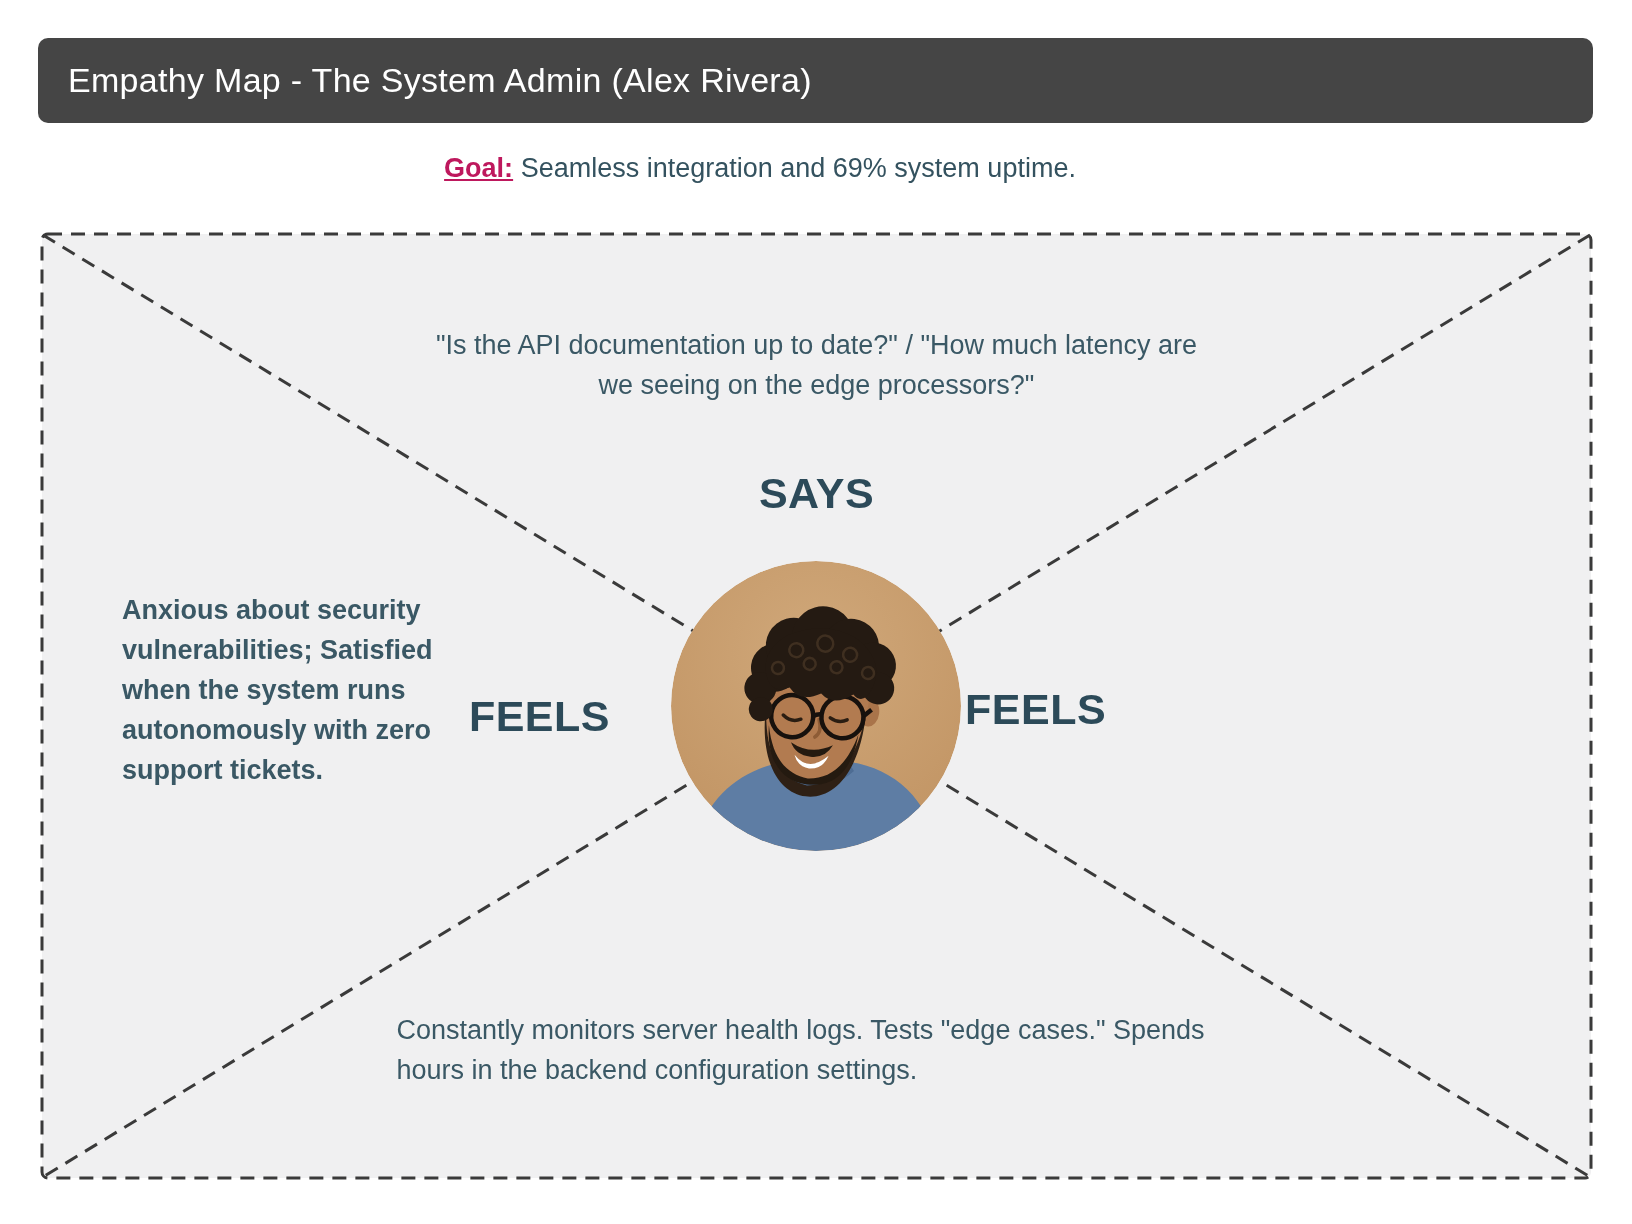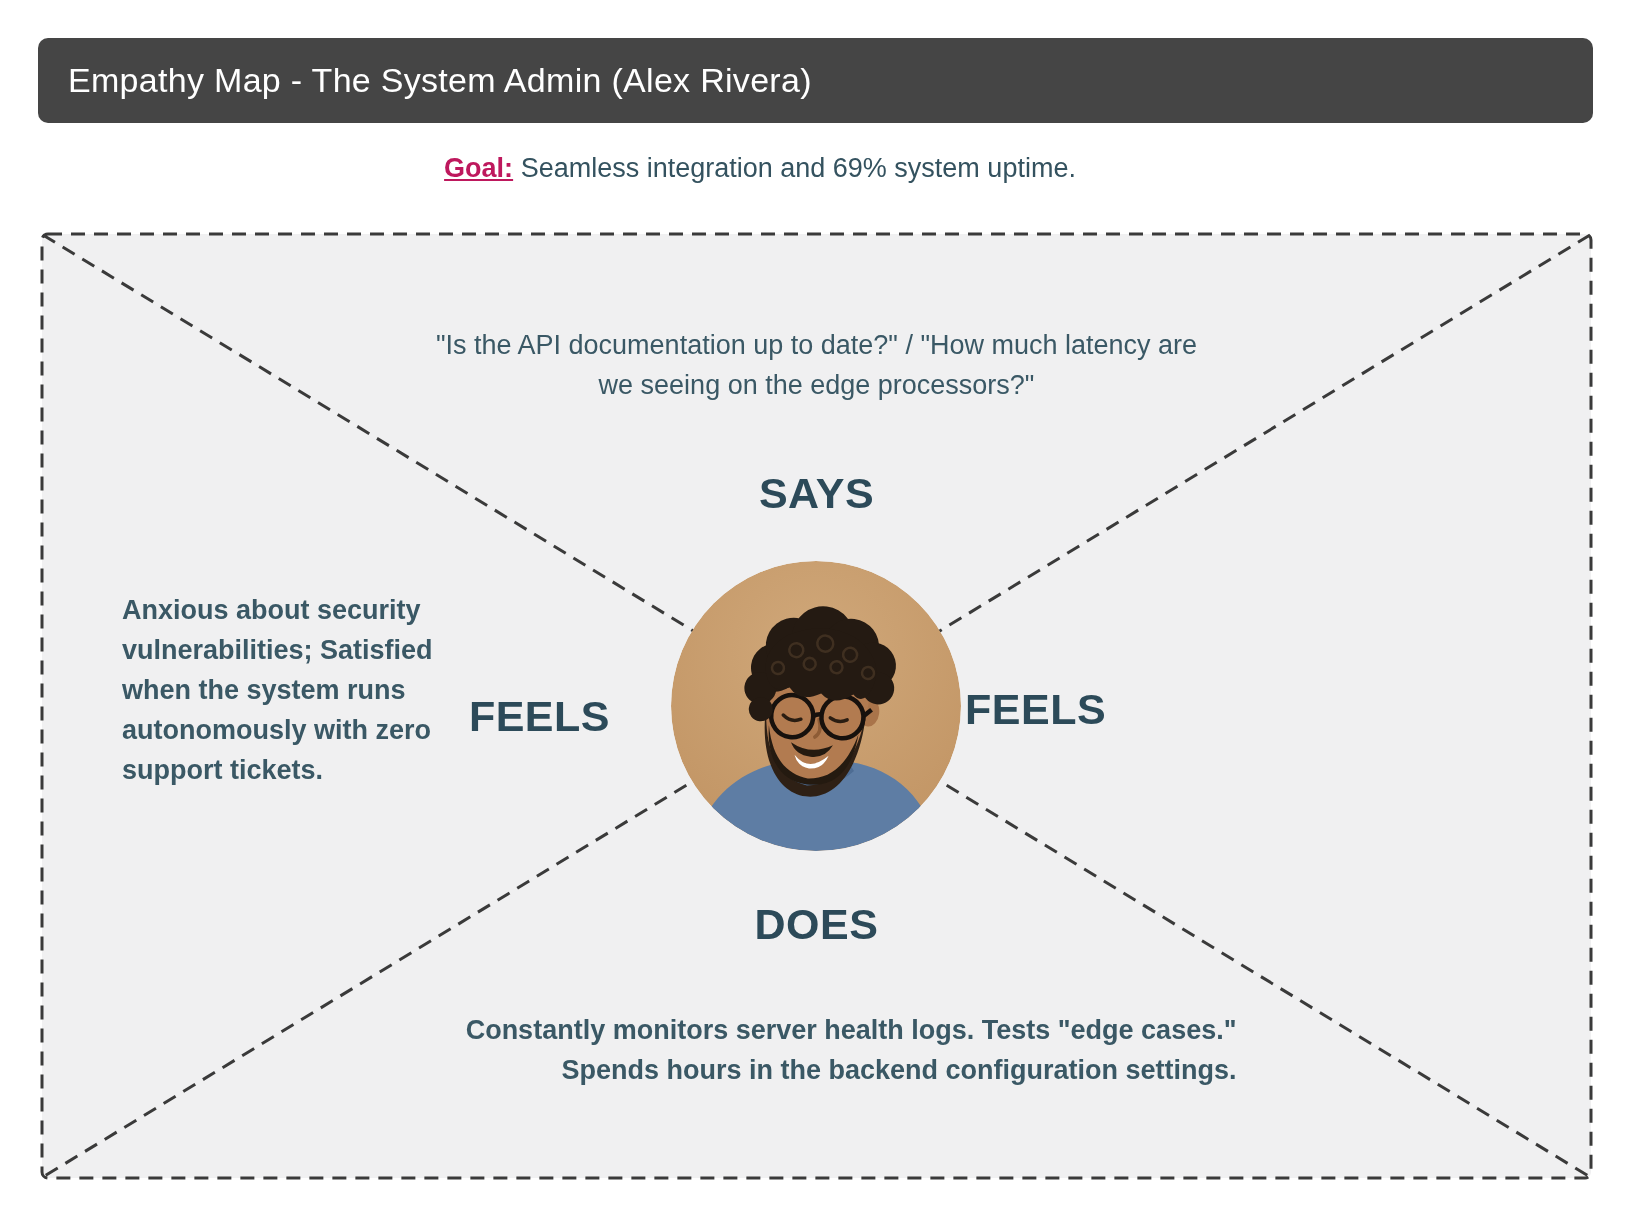--- a/index.html
+++ b/index.html
@@ -20,21 +20,21 @@
 
   .q-label{position:absolute;font-size:43px;font-weight:700;color:#2c4a59;
            letter-spacing:.5px;}
   .says-label{top:237px;left:0;width:100%;text-align:center;}
   .does-label{top:668px;left:0;width:100%;text-align:center;}
   .feels-label{top:453px;left:0;width:570px;text-align:right;margin-top:7px;}
   .thinks-label{top:453px;left:925px;}
 
   .q-text{position:absolute;font-size:27px;line-height:40px;color:#3a5865;}
   .says-text{top:93px;left:50%;transform:translateX(-50%);width:790px;text-align:center;}
-  .does-text{top:778px;left:50%;transform:translateX(-50%);width:840px;text-align:right;font-weight:bold;}
+  .does-text{top:778px;left:50%;transform:translateX(-50%);width:840px;text-align:left;}
   .feels-text{top:358px;left:82px;width:345px;text-align:left;font-weight:bold;}
   .thinks-text{top:345px;left:1128px;width:312px;text-align:left;}
 
   .avatar{position:absolute;left:631px;top:329px;width:290px;height:290px;
           border-radius:50%;overflow:hidden;}
   .avatar svg{display:block;width:100%;height:100%;}
 </style>
 </head>
 <body>
 
@@ -58,21 +58,20 @@
     </svg>
 
     <div class="q-text says-text">"Is the API documentation up to date?" / "How much latency are we seeing on the edge processors?"</div>
     <div class="q-label says-label">SAYS</div>
 
     <div class="q-text feels-text">Anxious about security vulnerabilities; Satisfied when the system runs autonomously with zero support tickets.</div>
     <div class="q-label feels-label">FEELS</div>
 
     <div class="q-label thinks-label">FEELS</div>
 
-    <div class="q-label does-label">DOES</div>
     <div class="q-text does-text">Constantly monitors server health logs. Tests "edge cases." Spends hours in the backend configuration settings.</div>
 
     <div class="avatar">
       <svg viewBox="0 0 290 290">
         <defs>
           <clipPath id="avclip">
               <circle cx="145" cy="145" r="145"></circle>
             </clipPath>
           <radialGradient id="avbg" cx="50%" cy="32%" r="85%">
             <stop offset="0%" stop-color="#d0a87a"></stop>

